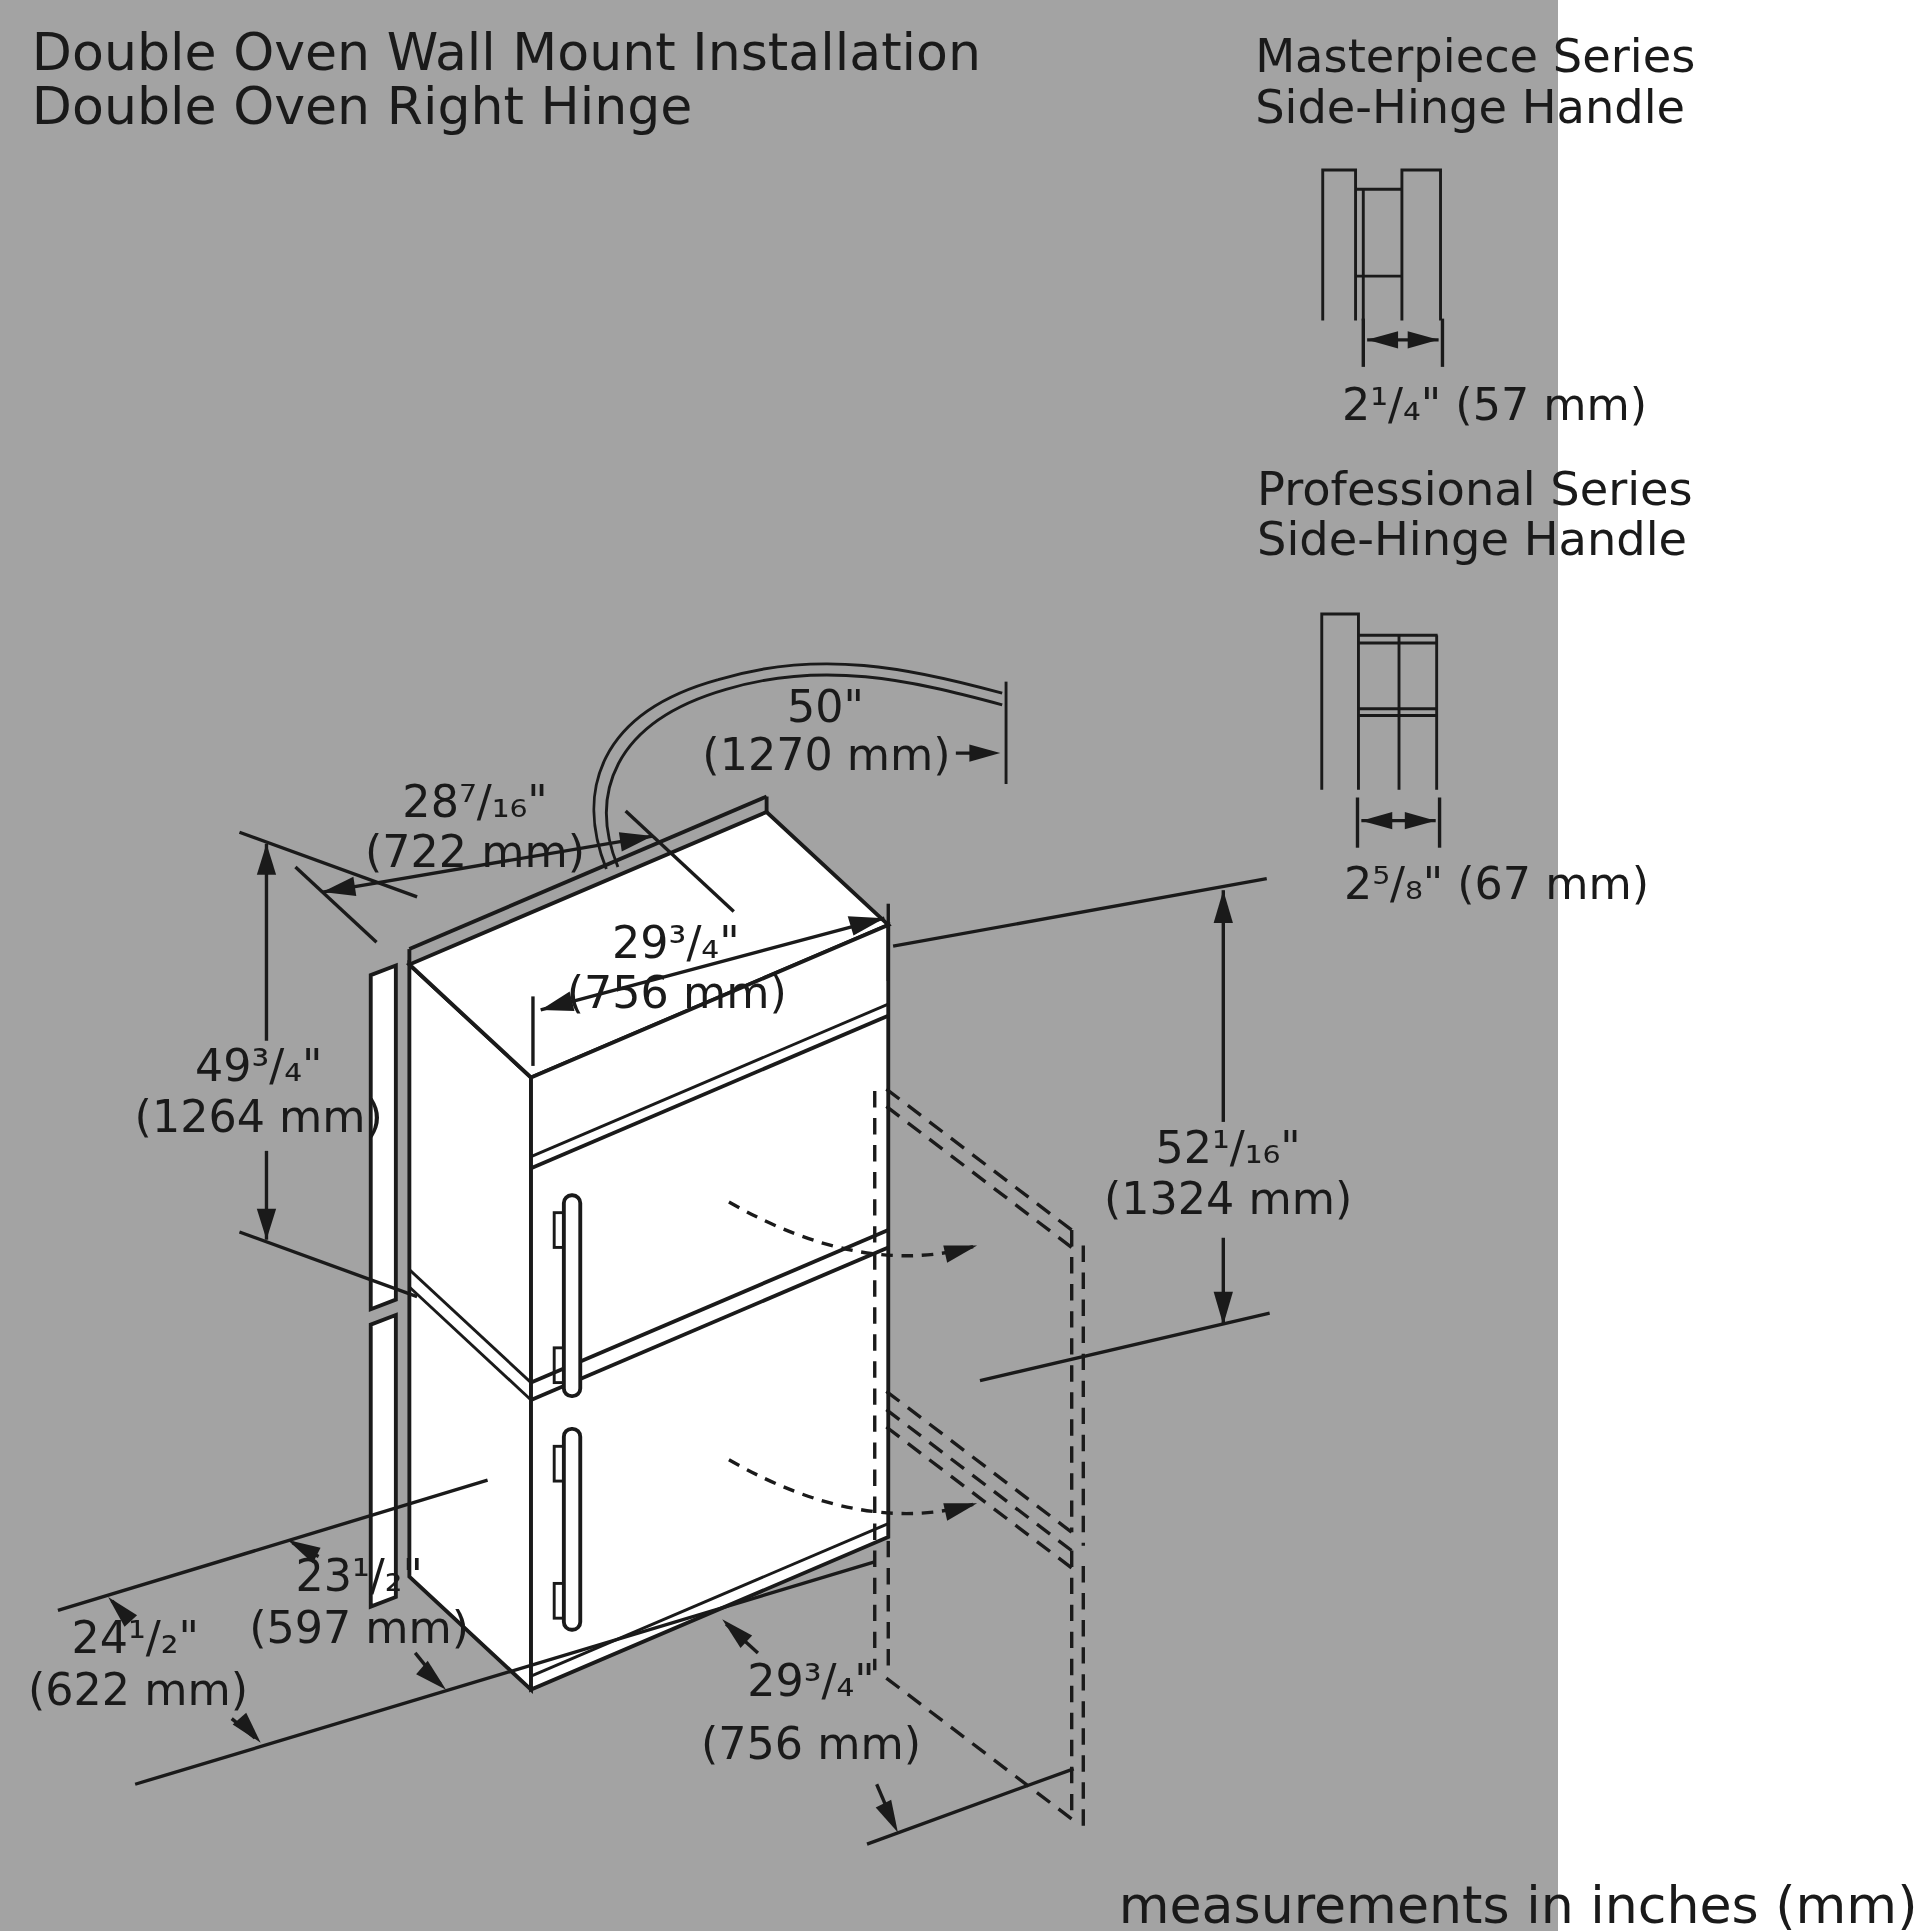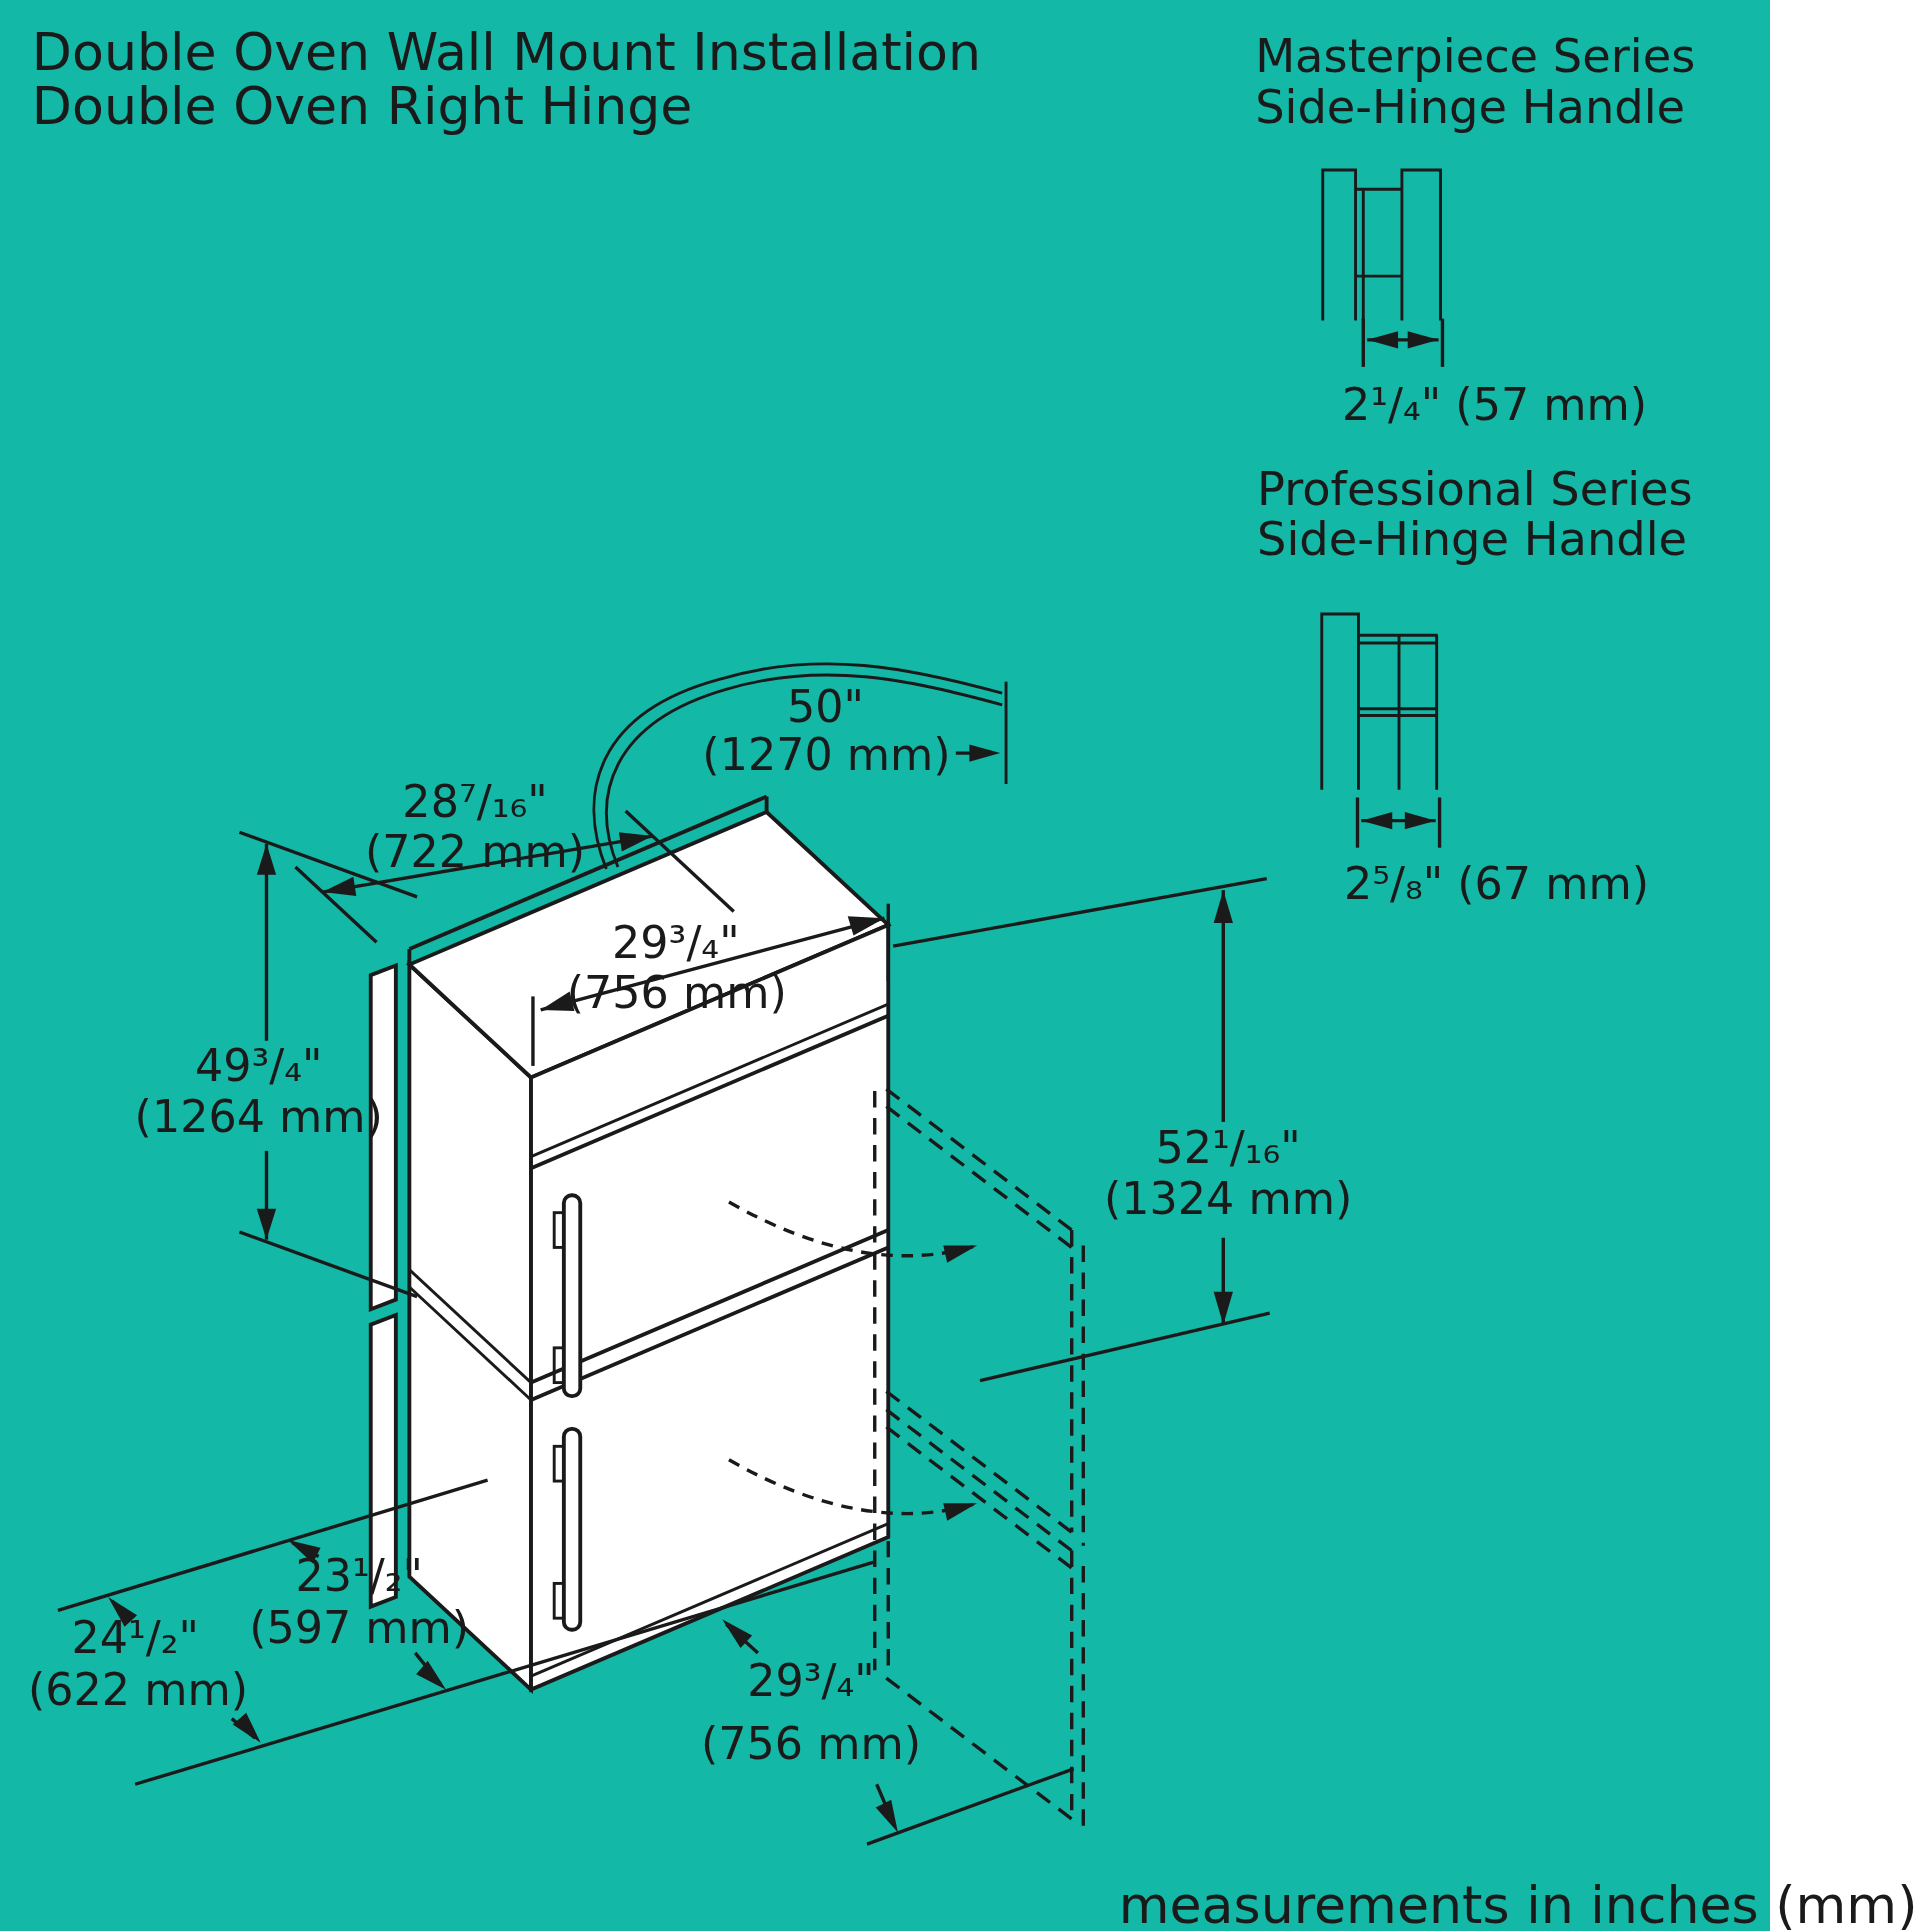--- a/index.html
+++ b/index.html
@@ -1,16 +1,16 @@
 <!DOCTYPE html>
 <html><head>
 <meta charset="utf-8">
 <style>
   html,body{margin:0;padding:0;background:#fff;}
-  #canvas{position:relative;width:1770px;height:1931px;background:#14b8a6;
+  #canvas{position:relative;width:1558px;height:1931px;background:#a3a3a3;
           font-family:"DejaVu Sans",sans-serif;}
   svg{position:absolute;left:0;top:0;}
   svg text{fill:#1a1a1a;font-family:"DejaVu Sans",sans-serif;}
   .t-main{font-size:54px;}
   .t-sub{font-size:48px;}
   .t-dim{font-size:46px;}
   .ln{stroke:#1a1a1a;stroke-width:4;fill:none;}
   .ln3{stroke:#1a1a1a;stroke-width:3;fill:none;}
   .face{fill:#ffffff;stroke:#1a1a1a;stroke-width:4;}
   .dash{stroke:#1a1a1a;stroke-width:3.5;fill:none;stroke-dasharray:17 11;}

